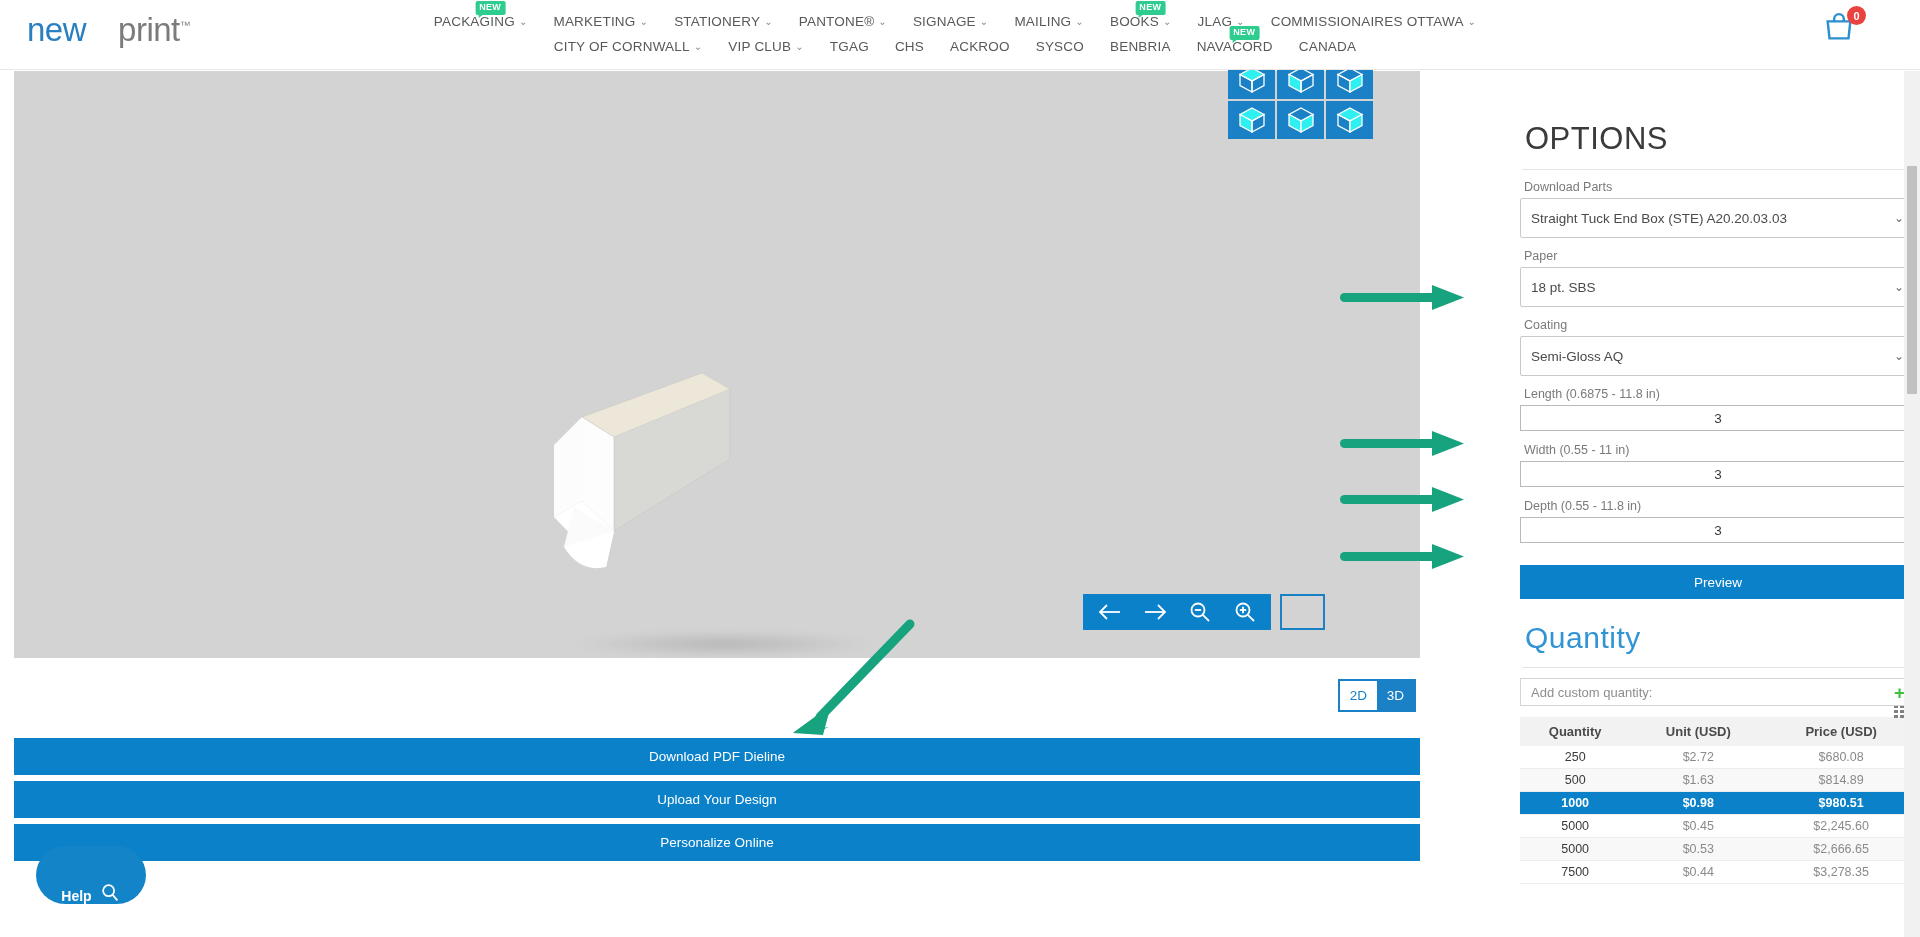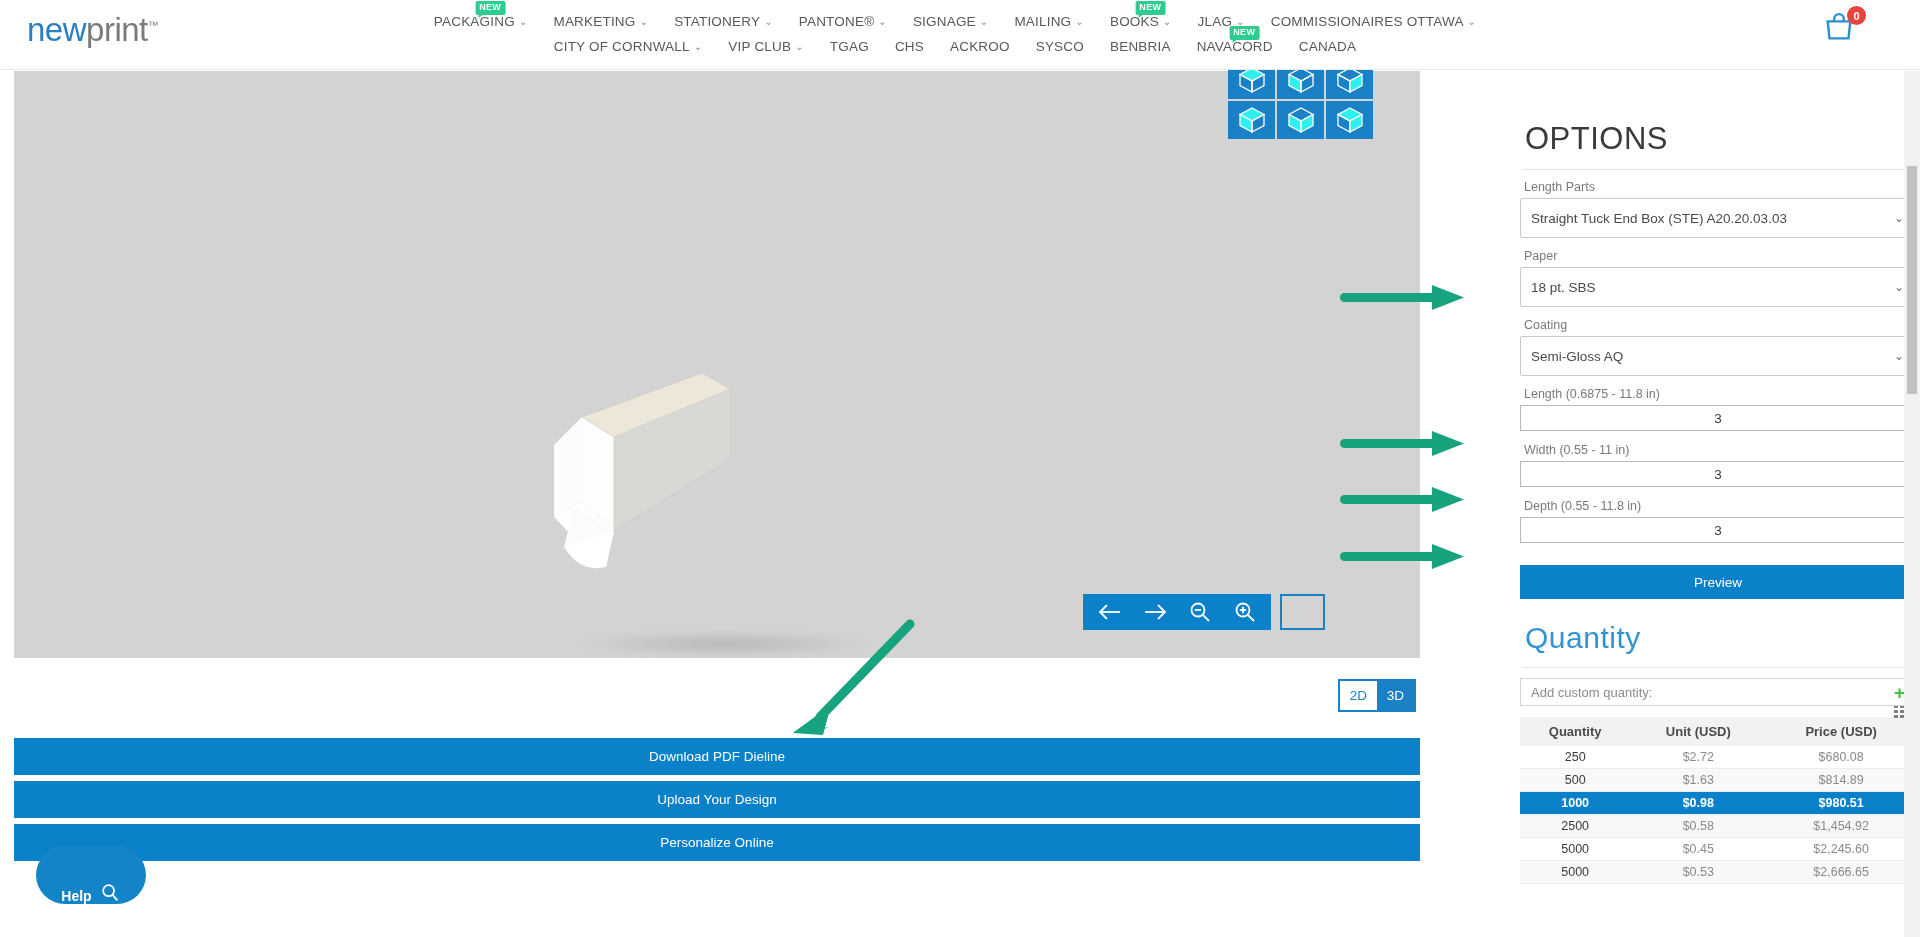--- a/index.html
+++ b/index.html
@@ -17,21 +17,21 @@
     background: #ffffff;
     border-bottom: 1px solid #e8e8e8;
     z-index: 40;
   }
   .logo {
     position: absolute; left: 27px; top: 6px;
     font-size: 33px; letter-spacing: -0.5px;
     line-height: 38px;
   }
   .logo .new { color: #2a7fc1; }
-  .logo .print { color: #7b7b7b; }
+  .logo .print { color: #7b7b7b; margin-left: 32px; }
   .logo .tm { font-size: 11px; color: #7b7b7b; vertical-align: super; }
 
   .nav-rows {
     position: absolute; left: 430px; top: 0; width: 1050px;
   }
   .nav-row {
     display: flex; justify-content: center; align-items: flex-start;
     gap: 0px;
   }
   .nav-row.r1 { height: 32px; padding-top: 14px; }
@@ -407,21 +407,21 @@
     <circle cx="10.5" cy="9.5" r="6"></circle>
       <line x1="14.9" y1="14" x2="20" y2="20"></line>
   </svg>
 </div>
 
 <div class="panel">
   <div class="panel-title">OPTIONS</div>
   <div class="panel-rule"></div>
 
   <div id="option-fields">
-      <div class="fld-label">Length Parts</div>
+      <div class="fld-label">Download Parts</div>
       <div class="select-box">
         <span>Straight Tuck End Box (STE) A20.20.03.03</span>
         <span class="select-caret">⌄</span>
       </div>
       <div class="fld-label">Paper</div>
       <div class="select-box">
         <span>18 pt. SBS</span>
         <span class="select-caret">⌄</span>
       </div>
       <div class="fld-label">Coating</div>
@@ -477,34 +477,34 @@
         <tr class="alt">
           <td class="q">500</td>
           <td>$1.63</td>
           <td>$814.89</td>
         </tr>
         <tr class="sel">
           <td class="q">1000</td>
           <td>$0.98</td>
           <td>$980.51</td>
         </tr>
-        <tr class="alt">
-          <td class="q">2500</td>
-          <td>$0.58</td>
-          <td>$1,454.92</td>
-        </tr>
         <tr class="">
           <td class="q">5000</td>
           <td>$0.45</td>
           <td>$2,245.60</td>
         </tr>
         <tr class="alt">
           <td class="q">5000</td>
           <td>$0.53</td>
           <td>$2,666.65</td>
+        </tr>
+        <tr class="">
+          <td class="q">7500</td>
+          <td>$0.44</td>
+          <td>$3,278.35</td>
         </tr>
       </tbody>
   </table>
 </div>
 
 <div class="scrollbar-track">
   <div class="scrollbar-thumb"></div>
 </div>
 
 <svg class="anno" style="left:1340px; top:282px;" width="128" height="32">

